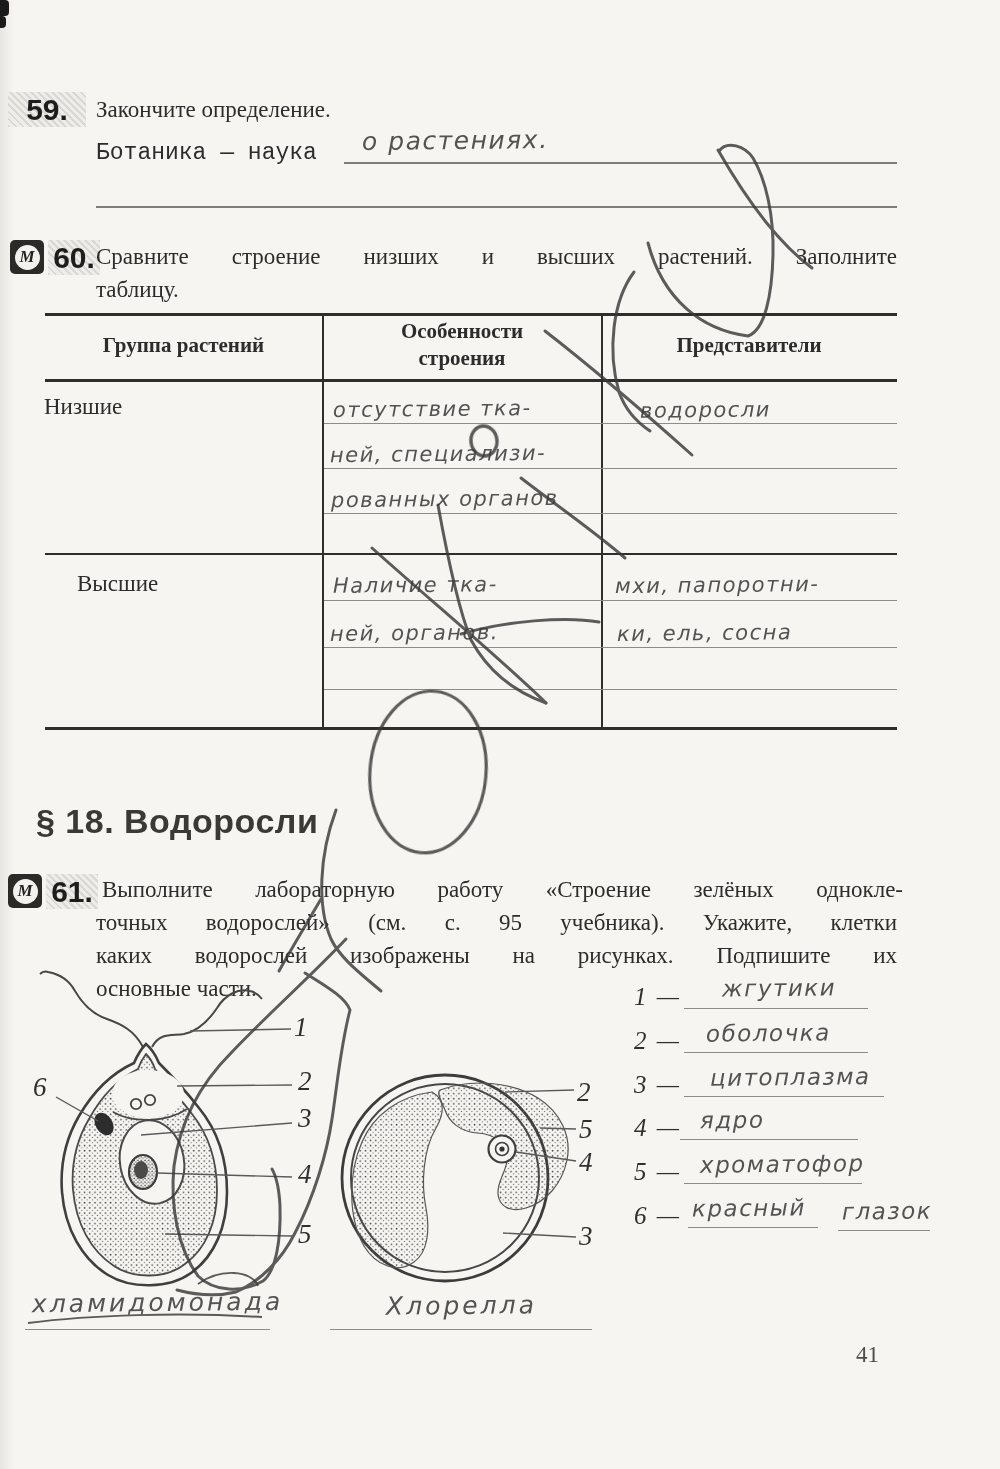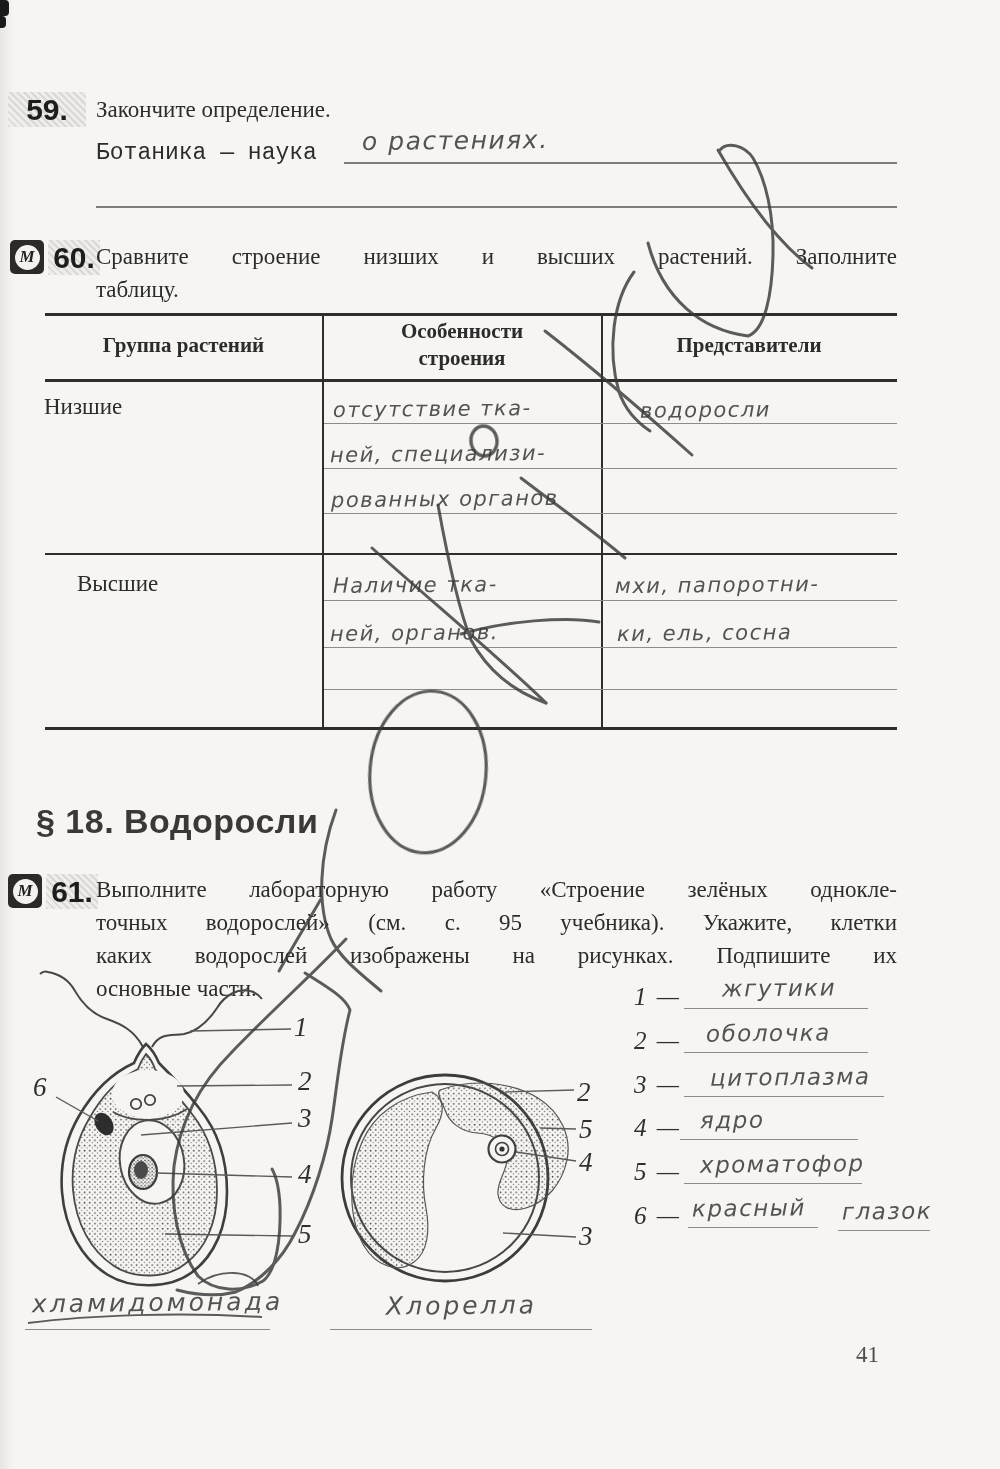--- a/index.html
+++ b/index.html
@@ -100,21 +100,21 @@
   <span class="hw" style="left:617px;top:621px;font-size:21px;">ки, ель, сосна</span>
 
   <div class="abs section-title" style="left:36px;top:802px;">§ 18. Водоросли</div>
 
   <div class="abs mbadge" style="left:8px;top:874px;">
     <span class="circ">М</span>
   </div>
   <div class="abs chip" style="left:46px;top:874px;width:52px;height:35px;text-align:right;">
     <span>61.</span>
   </div>
-  <div class="abs ptext jline" style="left:96px;top:873px;width:801px;font-family:Liberation Serif, serif;">Выполните лабораторную работу «Строение зелёных однокле-</div>
+  <div class="abs ptext jline" style="left:102px;top:873px;width:801px;font-family:Liberation Serif, serif;">Выполните лабораторную работу «Строение зелёных однокле-</div>
   <div class="abs ptext jline" style="left:96px;top:906px;width:801px;">точных водорослей» (см. с. 95 учебника). Укажите, клетки</div>
   <div class="abs ptext jline" style="left:96px;top:939px;width:801px;">каких водорослей изображены на рисунках. Подпишите их</div>
   <div class="abs ptext" style="left:96px;top:972px;">основные части.</div>
 
   <div class="fig-num" style="left:294px;top:1012px;">1</div>
   <div class="fig-num" style="left:298px;top:1066px;">2</div>
   <div class="fig-num" style="left:298px;top:1103px;">3</div>
   <div class="fig-num" style="left:298px;top:1159px;">4</div>
   <div class="fig-num" style="left:298px;top:1219px;">5</div>
   <div class="fig-num" style="left:33px;top:1072px;">6</div>

